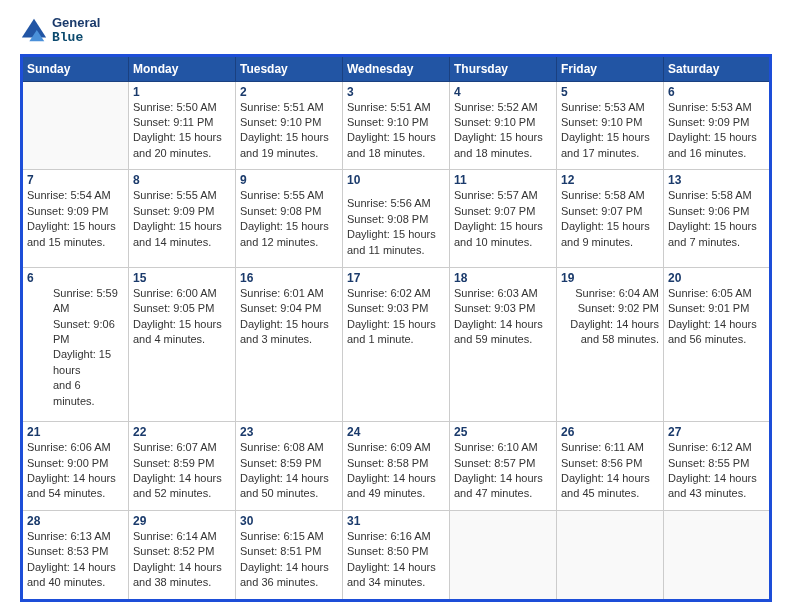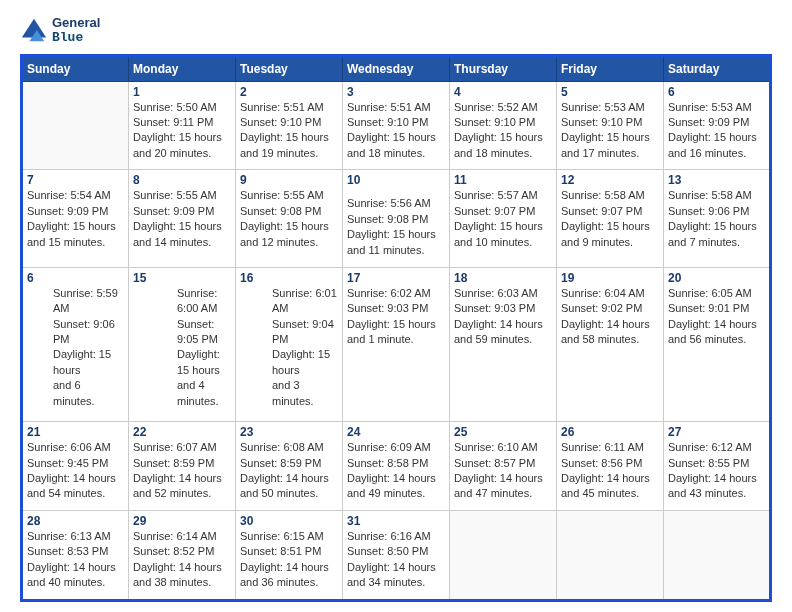--- a/index.html
+++ b/index.html
@@ -228,66 +228,66 @@
         <tr>
           <td>
             <span class="day-number">6</span>
             <div class="day-info" style="white-space: pre-line; margin-left: 26px;">Sunrise: 5:59 AM
 Sunset: 9:06 PM
 Daylight: 15 hours
 and 6 minutes.</div>
           </td>
           <td>
             <span class="day-number">15</span>
-            <div class="day-info" style="white-space: pre-line; margin-left: 44px;">Sunrise: 6:00 AM
+            <div class="day-info" style="white-space: pre-line;">Sunrise: 6:00 AM
 Sunset: 9:05 PM
 Daylight: 15 hours
 and 4 minutes.</div>
           </td>
           <td>
             <span class="day-number">16</span>
-            <div class="day-info" style="white-space: pre-line; margin-left: 32px;">Sunrise: 6:01 AM
+            <div class="day-info" style="white-space: pre-line;">Sunrise: 6:01 AM
 Sunset: 9:04 PM
 Daylight: 15 hours
 and 3 minutes.</div>
           </td>
           <td>
             <span class="day-number">17</span>
             <div class="day-info" style="white-space: pre-line;">Sunrise: 6:02 AM
 Sunset: 9:03 PM
 Daylight: 15 hours
 and 1 minute.</div>
           </td>
           <td>
             <span class="day-number">18</span>
             <div class="day-info" style="white-space: pre-line;">Sunrise: 6:03 AM
 Sunset: 9:03 PM
 Daylight: 14 hours
 and 59 minutes.</div>
           </td>
           <td>
             <span class="day-number">19</span>
-            <div class="day-info" style="white-space: pre-line;">Sunrise: 6:04 AM
+            <div class="day-info" style="white-space: pre-line; text-align: right;">Sunrise: 6:04 AM
 Sunset: 9:02 PM
 Daylight: 14 hours
 and 58 minutes.</div>
           </td>
           <td>
             <span class="day-number">20</span>
             <div class="day-info" style="white-space: pre-line;">Sunrise: 6:05 AM
 Sunset: 9:01 PM
 Daylight: 14 hours
 and 56 minutes.</div>
           </td>
         </tr>
         <tr>
           <td>
             <span class="day-number">21</span>
             <div class="day-info" style="white-space: pre-line;">Sunrise: 6:06 AM
-Sunset: 9:45 PM
+Sunset: 9:00 PM
 Daylight: 14 hours
 and 54 minutes.</div>
           </td>
           <td>
             <span class="day-number">22</span>
             <div class="day-info" style="white-space: pre-line;">Sunrise: 6:07 AM
 Sunset: 8:59 PM
 Daylight: 14 hours
 and 52 minutes.</div>
           </td>

